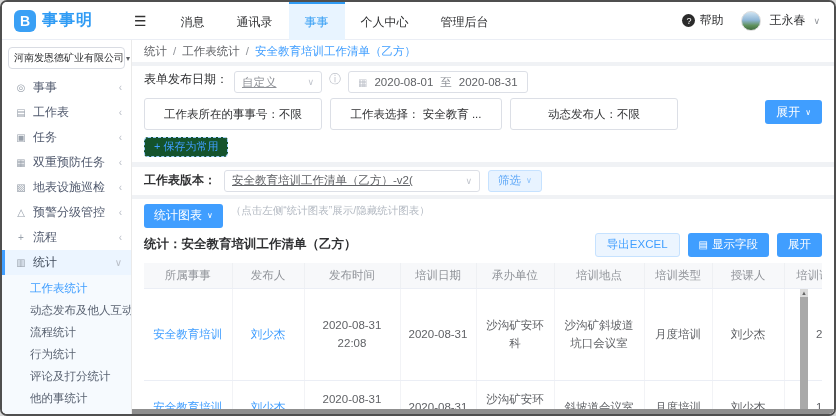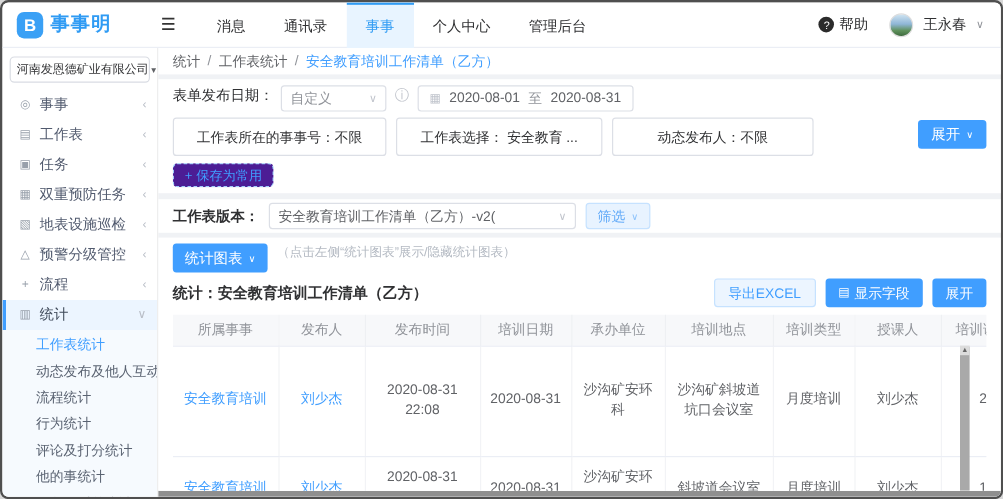--- a/index.html
+++ b/index.html
@@ -63,40 +63,40 @@
   .gap5 { height:5px; flex:0 0 5px; }
   .card { background:#fff; }
 
   
   .card-filters { padding:5px 12px 5px 12px; position:relative; flex:0 0 auto; }
   .f-row { display:flex; }
   .f-label { font-size:12px; color:#303133; margin-right:6px; white-space:nowrap; }
   .select-box { height:22px; border:1px solid #dcdfe6; border-radius:3px; display:inline-flex;
                 align-items:center; justify-content:space-between; padding:0 7px; cursor:pointer;
                 background:#fff; }
-  .select-box .sel-text { font-size:11.5px; color:#909399; white-space:nowrap; overflow:hidden; }
+  .select-box .sel-text { font-size:11.5px; color:#909399; white-space:nowrap; overflow:hidden;text-decoration:underline; }
   .select-box .caret { font-size:9px; color:#c0c4cc; margin-left:6px; }
   .sel-mode { width:88px; }
   .info-icon { color:#c0c4cc; font-size:12px; margin:0 7px; }
   .date-box { height:22px; border:1px solid #dcdfe6; border-radius:3px; display:inline-flex;
               align-items:center; padding:0 9px; gap:7px; cursor:pointer; background:#fff; }
   .cal-icon { color:#c0c4cc; font-size:10px; }
   .date-text { font-size:11.5px; color:#606266; }
   .date-join { font-size:11.5px; color:#909399; }
   .filter-boxes { margin-top:5px; }
   .filter-box { height:32px; border:1px solid #dcdfe6; border-radius:3px; background:#fff;
                 display:inline-flex; align-items:center; justify-content:center; font-size:11.5px;
                 color:#303133; padding:0 14px; margin-right:8px; cursor:pointer; white-space:nowrap; }
   .fb1 { width:178px; } .fb2 { width:172px; } .fb3 { width:168px; }
   .expand-main-btn { position:absolute; right:12px; top:34px; height:24px; background:#409eff;
                      border:none; border-radius:3px; color:#fff; font-size:12px; padding:0 11px;
                      display:inline-flex; align-items:center; gap:5px; cursor:pointer; }
   .btn-caret { font-size:8px; }
   .save-row { margin-top:6px; }
-  .save-btn { height:20px; border:1px dashed #9ecdfc; border-radius:4px; background:#4c1d95; color:#409eff;
+  .save-btn { height:20px; border:1px dashed #9ecdfc; border-radius:4px; background:#14532d; color:#409eff;
               font-size:11px; padding:0 9px; display:inline-flex; align-items:center; cursor:pointer; }
 
   
   .card-version { padding:3px 12px; display:flex; align-items:center; flex:0 0 28px; height:28px; }
   .v-label { font-size:12px; font-weight:bold; color:#303133; margin-right:8px; white-space:nowrap; }
   .sel-version { width:256px; }
   .sel-version .sel-text { color:#606266; }
   .filter-sm-btn { margin-left:8px; height:22px; background:#e8f3ff; border:1px solid #c6e2ff;
                    border-radius:3px; color:#5ea8f8; font-size:11.5px; padding:0 9px;
                    display:inline-flex; align-items:center; gap:5px; cursor:pointer; }

